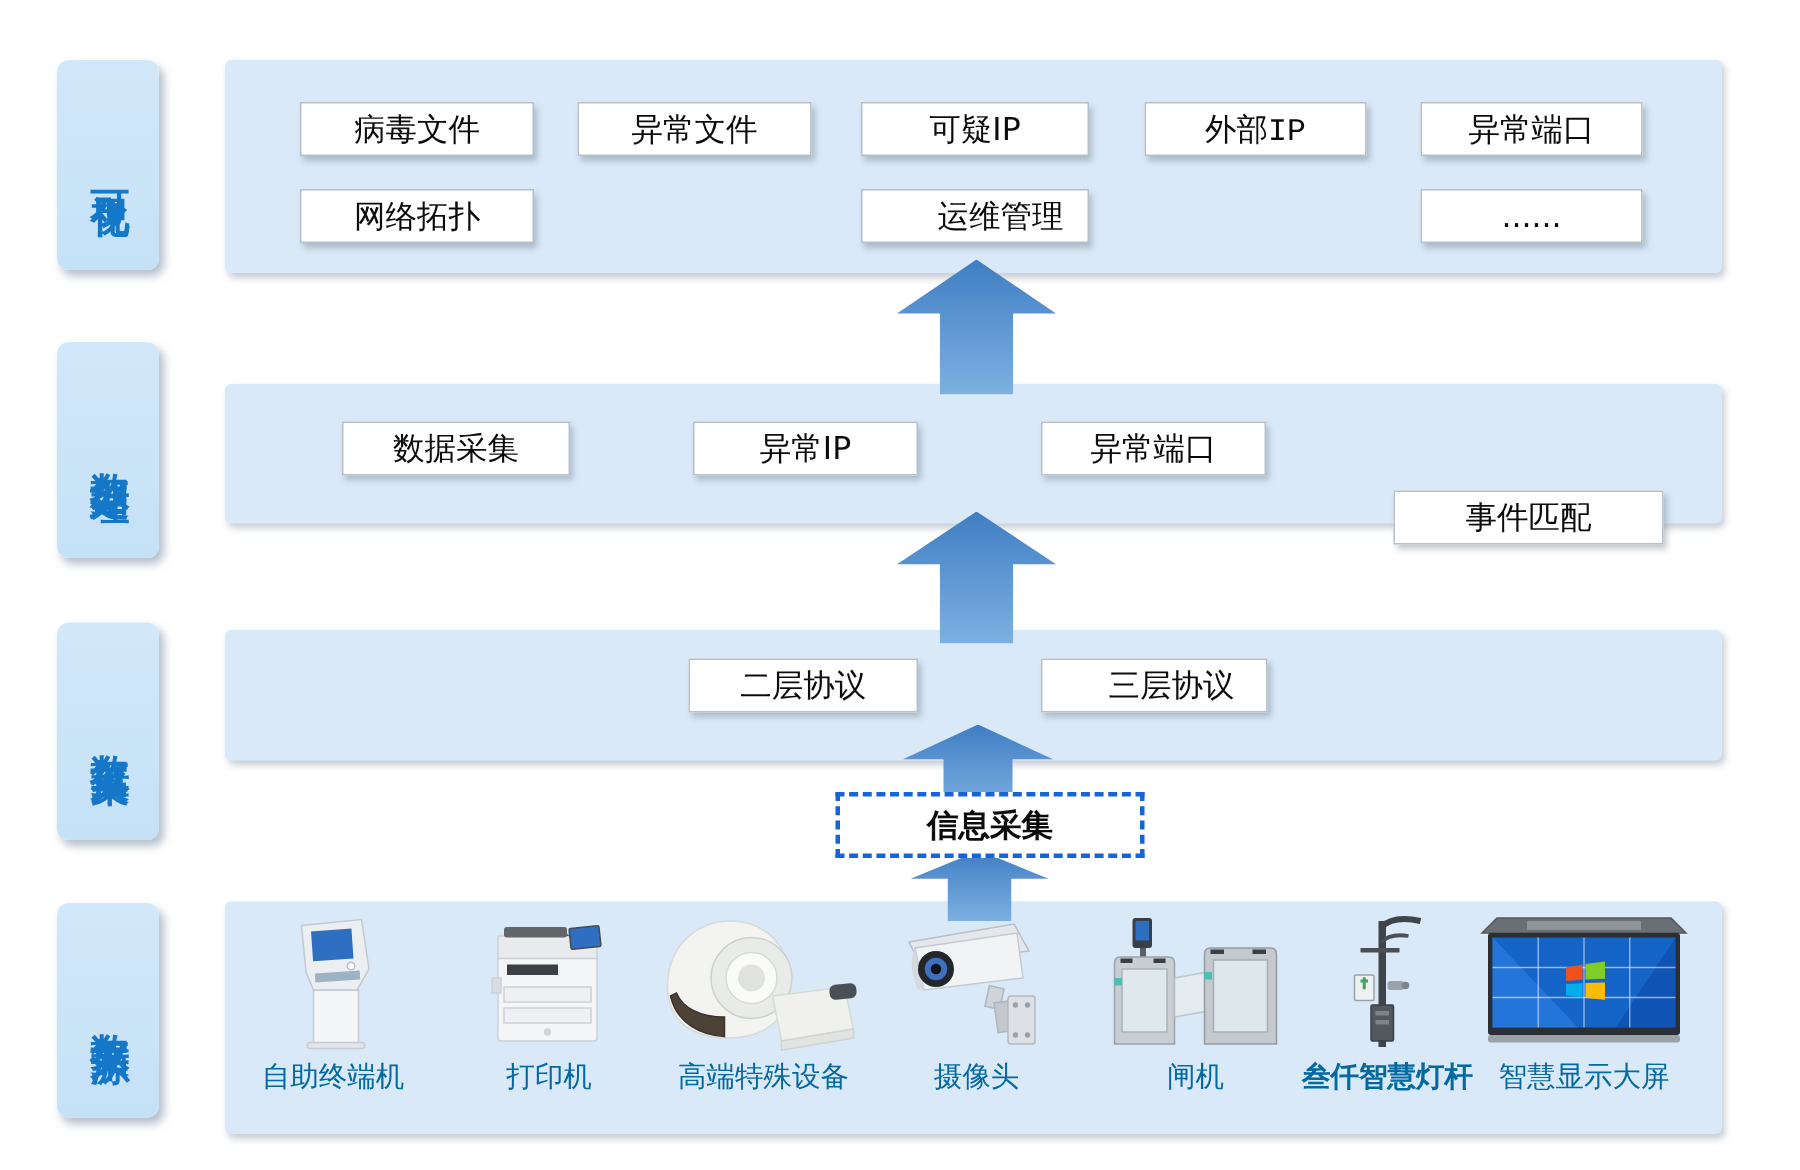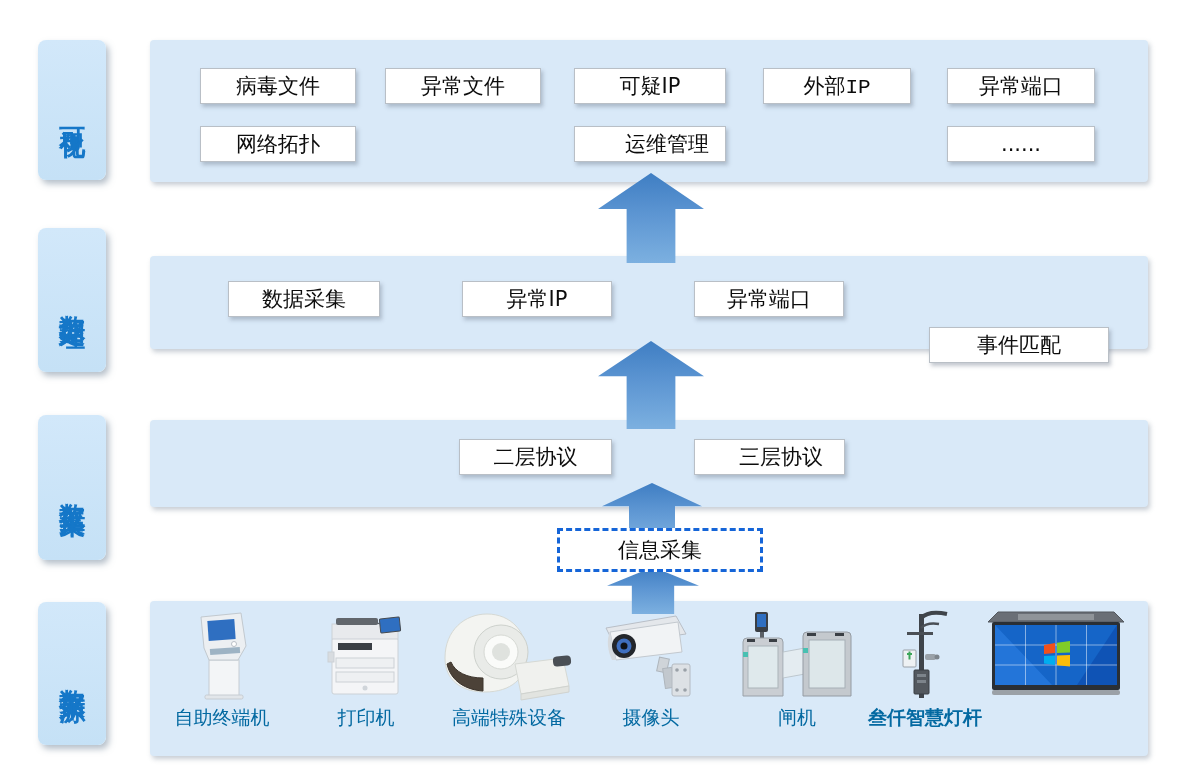--- a/index.html
+++ b/index.html
@@ -38,21 +38,21 @@
     position:absolute;z-index:3;
     background:linear-gradient(180deg,#3f7ec3 0%,#5c95d2 45%,#7cb0e0 100%);
     clip-path:polygon(50% 0,100% 40%,73% 40%,73% 100%,27% 100%,27% 40%,0 40%);
     filter:drop-shadow(2px 2px 2px rgba(100,115,135,.45));
   }
   
   .dashed-box{
     position:absolute;left:557px;top:528px;width:206px;height:44px;
     background:#ffffff;border:3px dashed #1565d8;box-sizing:border-box;
     display:flex;align-items:center;justify-content:center;
-    font-size:21px;font-weight:400;color:#0c0c0c;z-index:5;
+    font-size:21px;font-weight:700;color:#0c0c0c;z-index:5;
   }
   
   .device{position:absolute;top:606px;text-align:center;z-index:2;}
   .device .art{height:96px;display:flex;align-items:flex-end;justify-content:center;}
   .device-label{
     font-size:19px;font-weight:500;color:#0369a1;margin-top:3px;white-space:nowrap;
   }
   .device-label.bold{font-weight:bold;}
   svg{display:block;}
 </style>
@@ -226,15 +226,16 @@
         </g>
         <g transform="translate(62,34)">
           <path d="M0,3 L11,1 L11,11 L0,12 Z" fill="#f1511b"></path>
           <path d="M13,0.7 L26,-1 L26,10.5 L13,11 Z" fill="#80cc28"></path>
           <path d="M0,14 L11,13.5 L11,23 L0,21.5 Z" fill="#00adef"></path>
           <path d="M13,13.4 L26,13 L26,24.5 L13,23.3 Z" fill="#fbbc09"></path>
         </g>
         <rect x="10" y="82" width="128" height="5" rx="2" fill="#9ba1a7"></rect>
       </svg>
     </div>
+    <div class="device-label">智慧显示大屏</div>
   </div>
 
 </div>
 
 </body></html>

